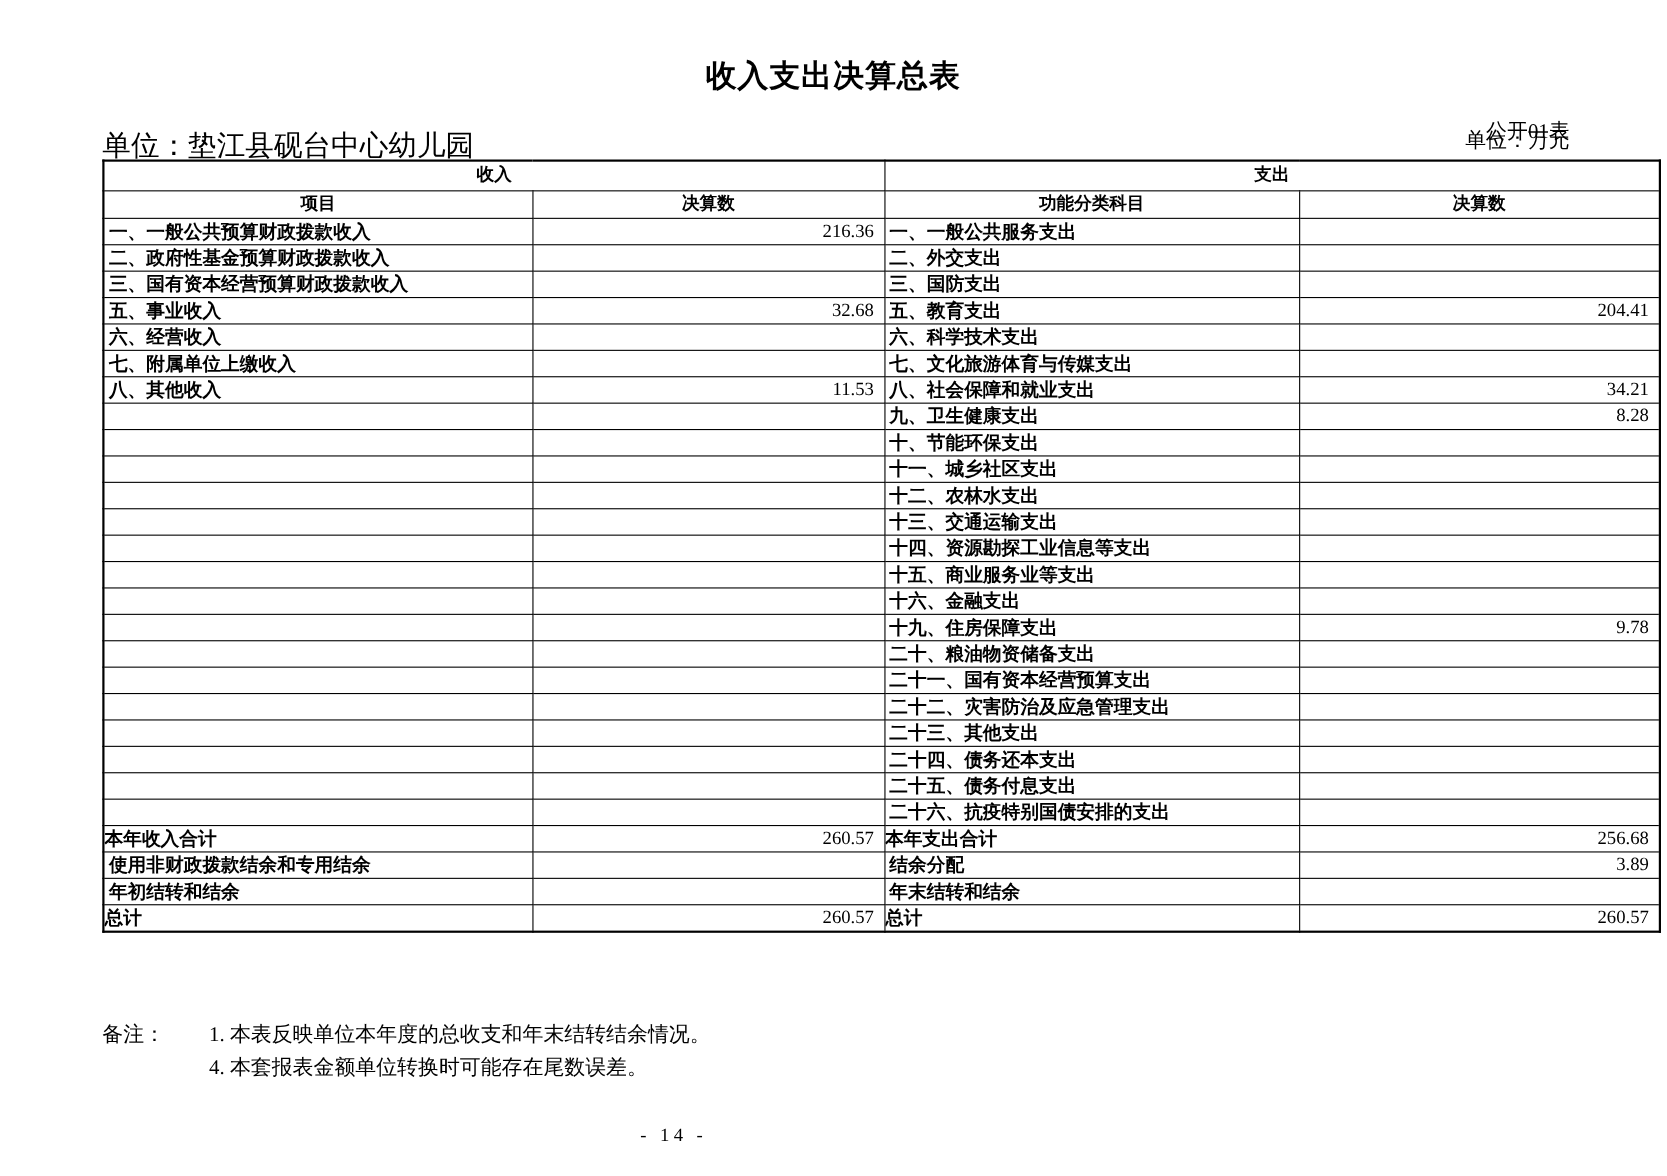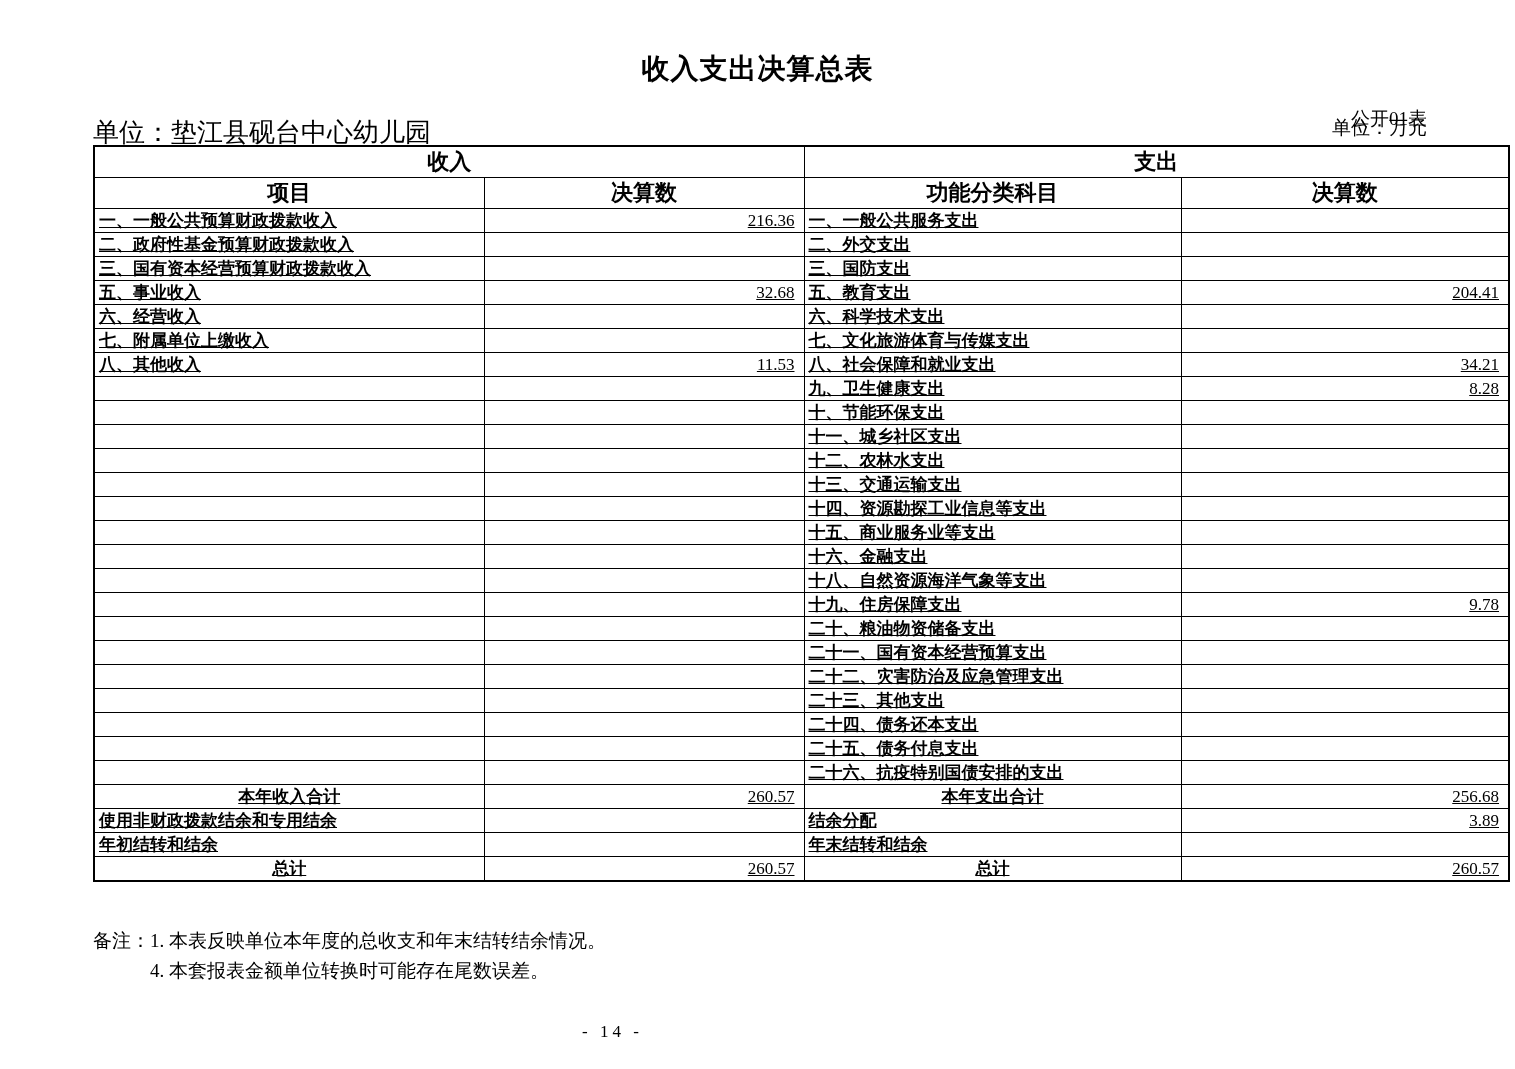--- a/index.html
+++ b/index.html
@@ -40,46 +40,47 @@
   }
   .main th, .main td {
     border: 1px solid #000;
     overflow: hidden;
     white-space: nowrap;
     vertical-align: middle;
   }
   .main thead th {
     font-family: Liberation Serif, serif;
     font-weight: bold;
-    font-size: 22px;
+    font-size: 16px;
     text-align: center;
   }
   .main thead tr.section-row { height: 27px; }
   .main thead tr.cols-row { height: 25px; }
-  .main tbody tr { height: 23px; text-decoration: underline; }
+  .main tbody tr { height: 23px; }
   .main tbody tr.footer-row { height: 24px; }
   .main td { font-size: 17px; }
   .main td.item {
     font-family: "Liberation Sans", sans-serif;
     font-weight: bold;
     text-align: left;
     padding-left: 4px;
   }
-  .main td.item.center { text-align: center; padding-left: 0; }
+  .main td.item.center { text-align: left; padding-left: 0; }
   .main td.num {
     font-family: "Liberation Serif", serif;
     text-align: right;
     padding-right: 9px;
     margin-top: 36px;
   }
   .notes {
     position: absolute; top: 926px; left: 93px;
     font-size: 19px;
     line-height: 30px;
     display: flex;
+    gap: 40px;
   }
   .notes .notes-label { flex: 0 0 auto; }
   .notes .notes-body { flex: 0 0 auto; }
   .page-number {
     position: absolute; top: 1022px; left: 0; width: 1225px;
     text-align: center;
     font-size: 17px;
     letter-spacing: 4px;
   }
 </style>
@@ -197,26 +198,20 @@
       </tr>
       <tr>
         <td class="item"></td>
         <td class="num"></td>
         <td class="item">十六、金融支出</td>
         <td class="num"></td>
       </tr>
       <tr>
         <td class="item"></td>
         <td class="num"></td>
-        <td class="item">十八、自然资源海洋气象等支出</td>
-        <td class="num"></td>
-      </tr>
-      <tr>
-        <td class="item"></td>
-        <td class="num"></td>
         <td class="item">十九、住房保障支出</td>
         <td class="num">9.78</td>
       </tr>
       <tr>
         <td class="item"></td>
         <td class="num"></td>
         <td class="item">二十、粮油物资储备支出</td>
         <td class="num"></td>
       </tr>
       <tr>

